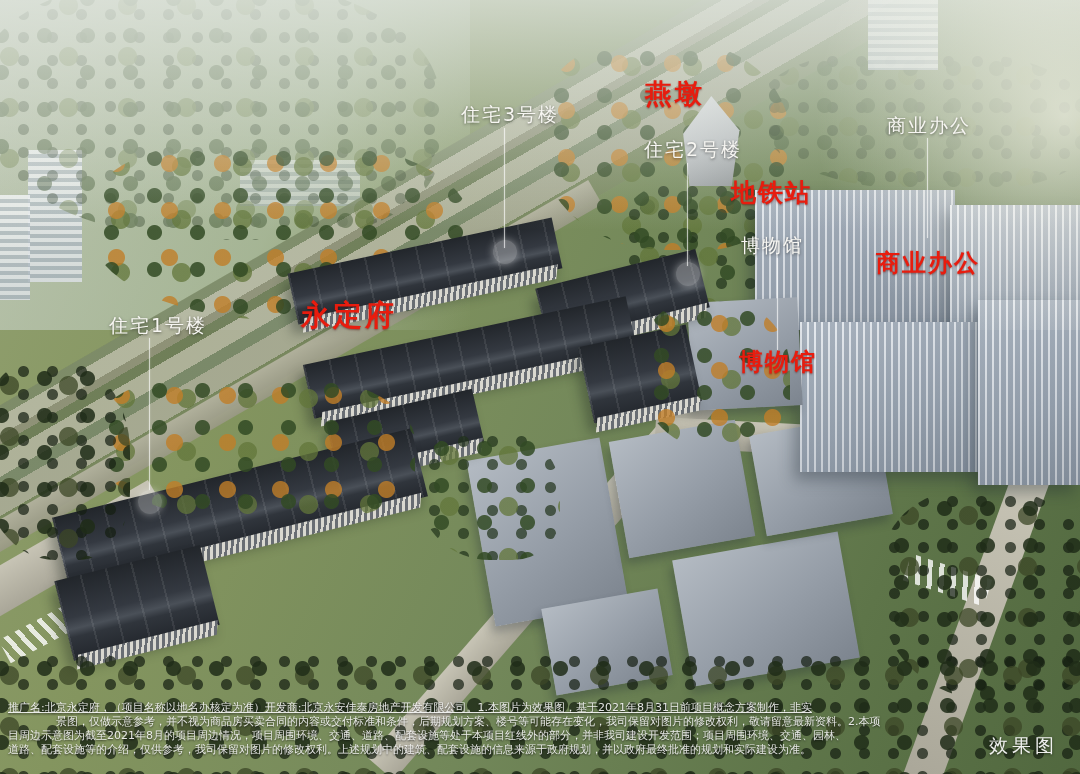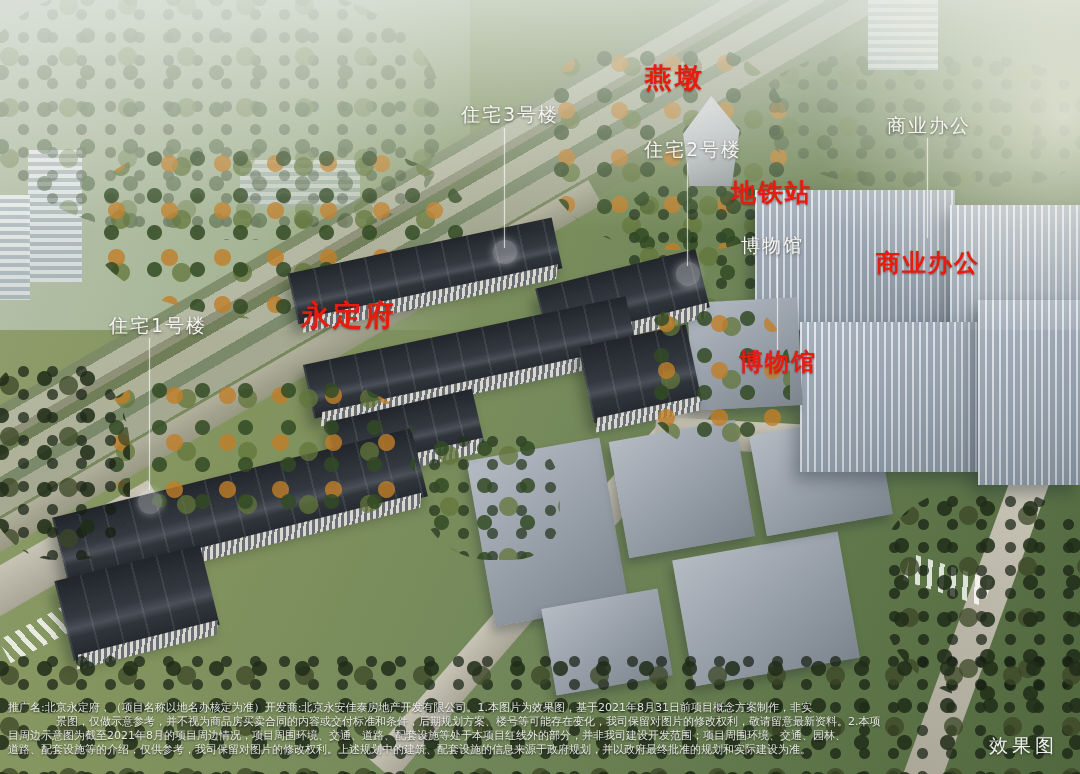--- a/index.html
+++ b/index.html
@@ -164,31 +164,31 @@
 
   <div class="abs callout" style="left:504px;top:128px;height:120px;"></div>
   <div class="abs ccircle" style="left:493px;top:240px;"></div>
   <div class="abs callout" style="left:687px;top:163px;height:103px;"></div>
   <div class="abs ccircle" style="left:676px;top:262px;"></div>
   <div class="abs callout" style="left:927px;top:138px;height:100px;"></div>
   <div class="abs callout" style="left:777px;top:258px;height:92px;"></div>
   <div class="abs callout" style="left:149px;top:338px;height:152px;"></div>
   <div class="abs ccircle" style="left:138px;top:490px;"></div>
 
-  <div class="lbl red" style="left:645px;top:64px;font-size:27px;letter-spacing:3px;">燕墩</div>
+  <div class="lbl red" style="left:645px;top:80px;font-size:27px;letter-spacing:3px;">燕墩</div>
   <div class="lbl white" style="left:461px;top:105px;">住宅3号楼</div>
   <div class="lbl white" style="left:644px;top:140px;">住宅2号楼</div>
   <div class="lbl white" style="left:887px;top:116px;">商业办公</div>
   <div class="lbl red" style="left:731px;top:180px;font-size:25px;">地铁站</div>
   <div class="lbl white" style="left:741px;top:236px;">博物馆</div>
   <div class="lbl red" style="left:876px;top:251px;">商业办公</div>
   <div class="lbl red" style="left:301px;top:301px;font-size:29px;letter-spacing:3px;">永定府</div>
   <div class="lbl red" style="left:739px;top:350px;">博物馆</div>
   <div class="lbl white" style="left:109px;top:316px;">住宅1号楼</div>
 
-  <div class="disc" style="top:701px;">推广名:北京永定府，（项目名称以地名办核定为准）开发商:北京永安佳泰房地产开发有限公司。1.本图片为效果图，基于2021年8月31日前项目概念方案制作，非实</div>
+  <div class="disc" style="top:701px;text-decoration:underline;">推广名:北京永定府，（项目名称以地名办核定为准）开发商:北京永安佳泰房地产开发有限公司。1.本图片为效果图，基于2021年8月31日前项目概念方案制作，非实</div>
   <div class="disc" style="top:715px;margin-left:48px;">景图，仅做示意参考，并不视为商品房买卖合同的内容或交付标准和条件，后期规划方案、楼号等可能存在变化，我司保留对图片的修改权利，敬请留意最新资料。2.本项</div>
   <div class="disc" style="top:729px;">目周边示意图为截至2021年8月的项目周边情况，项目周围环境、交通、道路、配套设施等处于本项目红线外的部分，并非我司建设开发范围；项目周围环境、交通、园林、</div>
   <div class="disc" style="top:743px;">道路、配套设施等的介绍，仅供参考，我司保留对图片的修改权利。上述规划中的建筑、配套设施的信息来源于政府规划，并以政府最终批准的规划和实际建设为准。</div>
 
   <div class="watermark">效果图</div>
 
 </div>
 
 </body></html>

